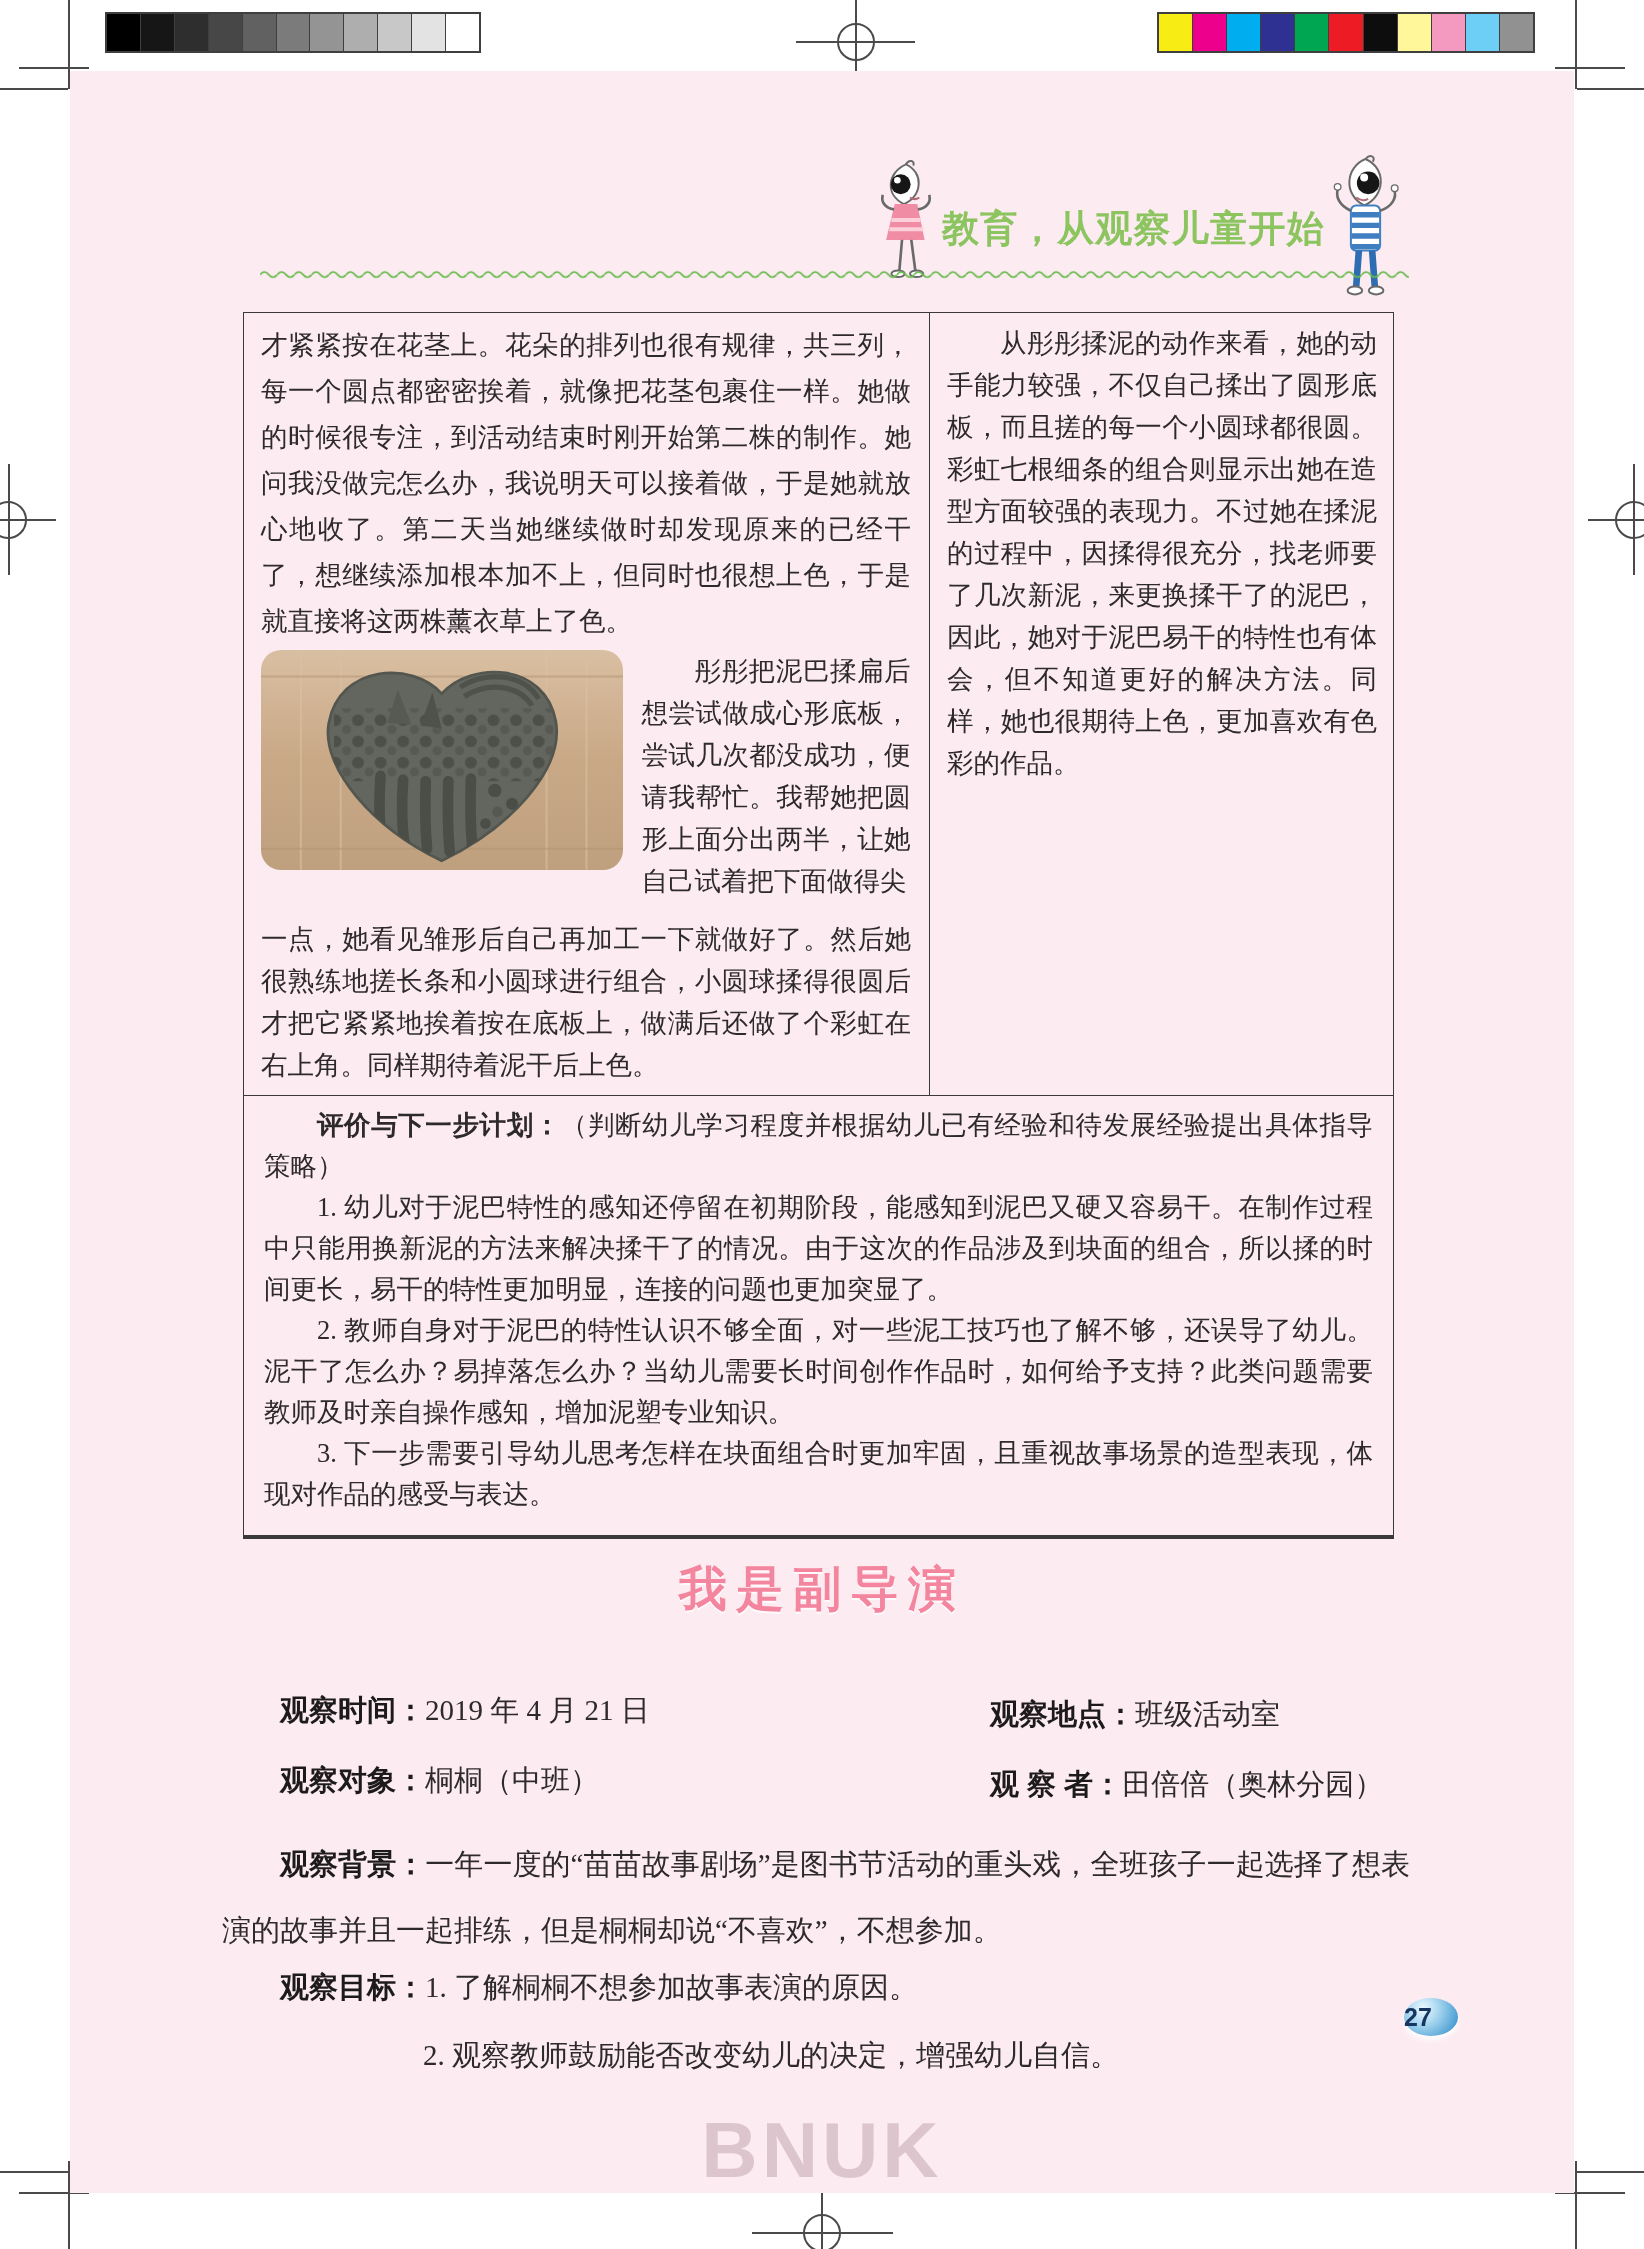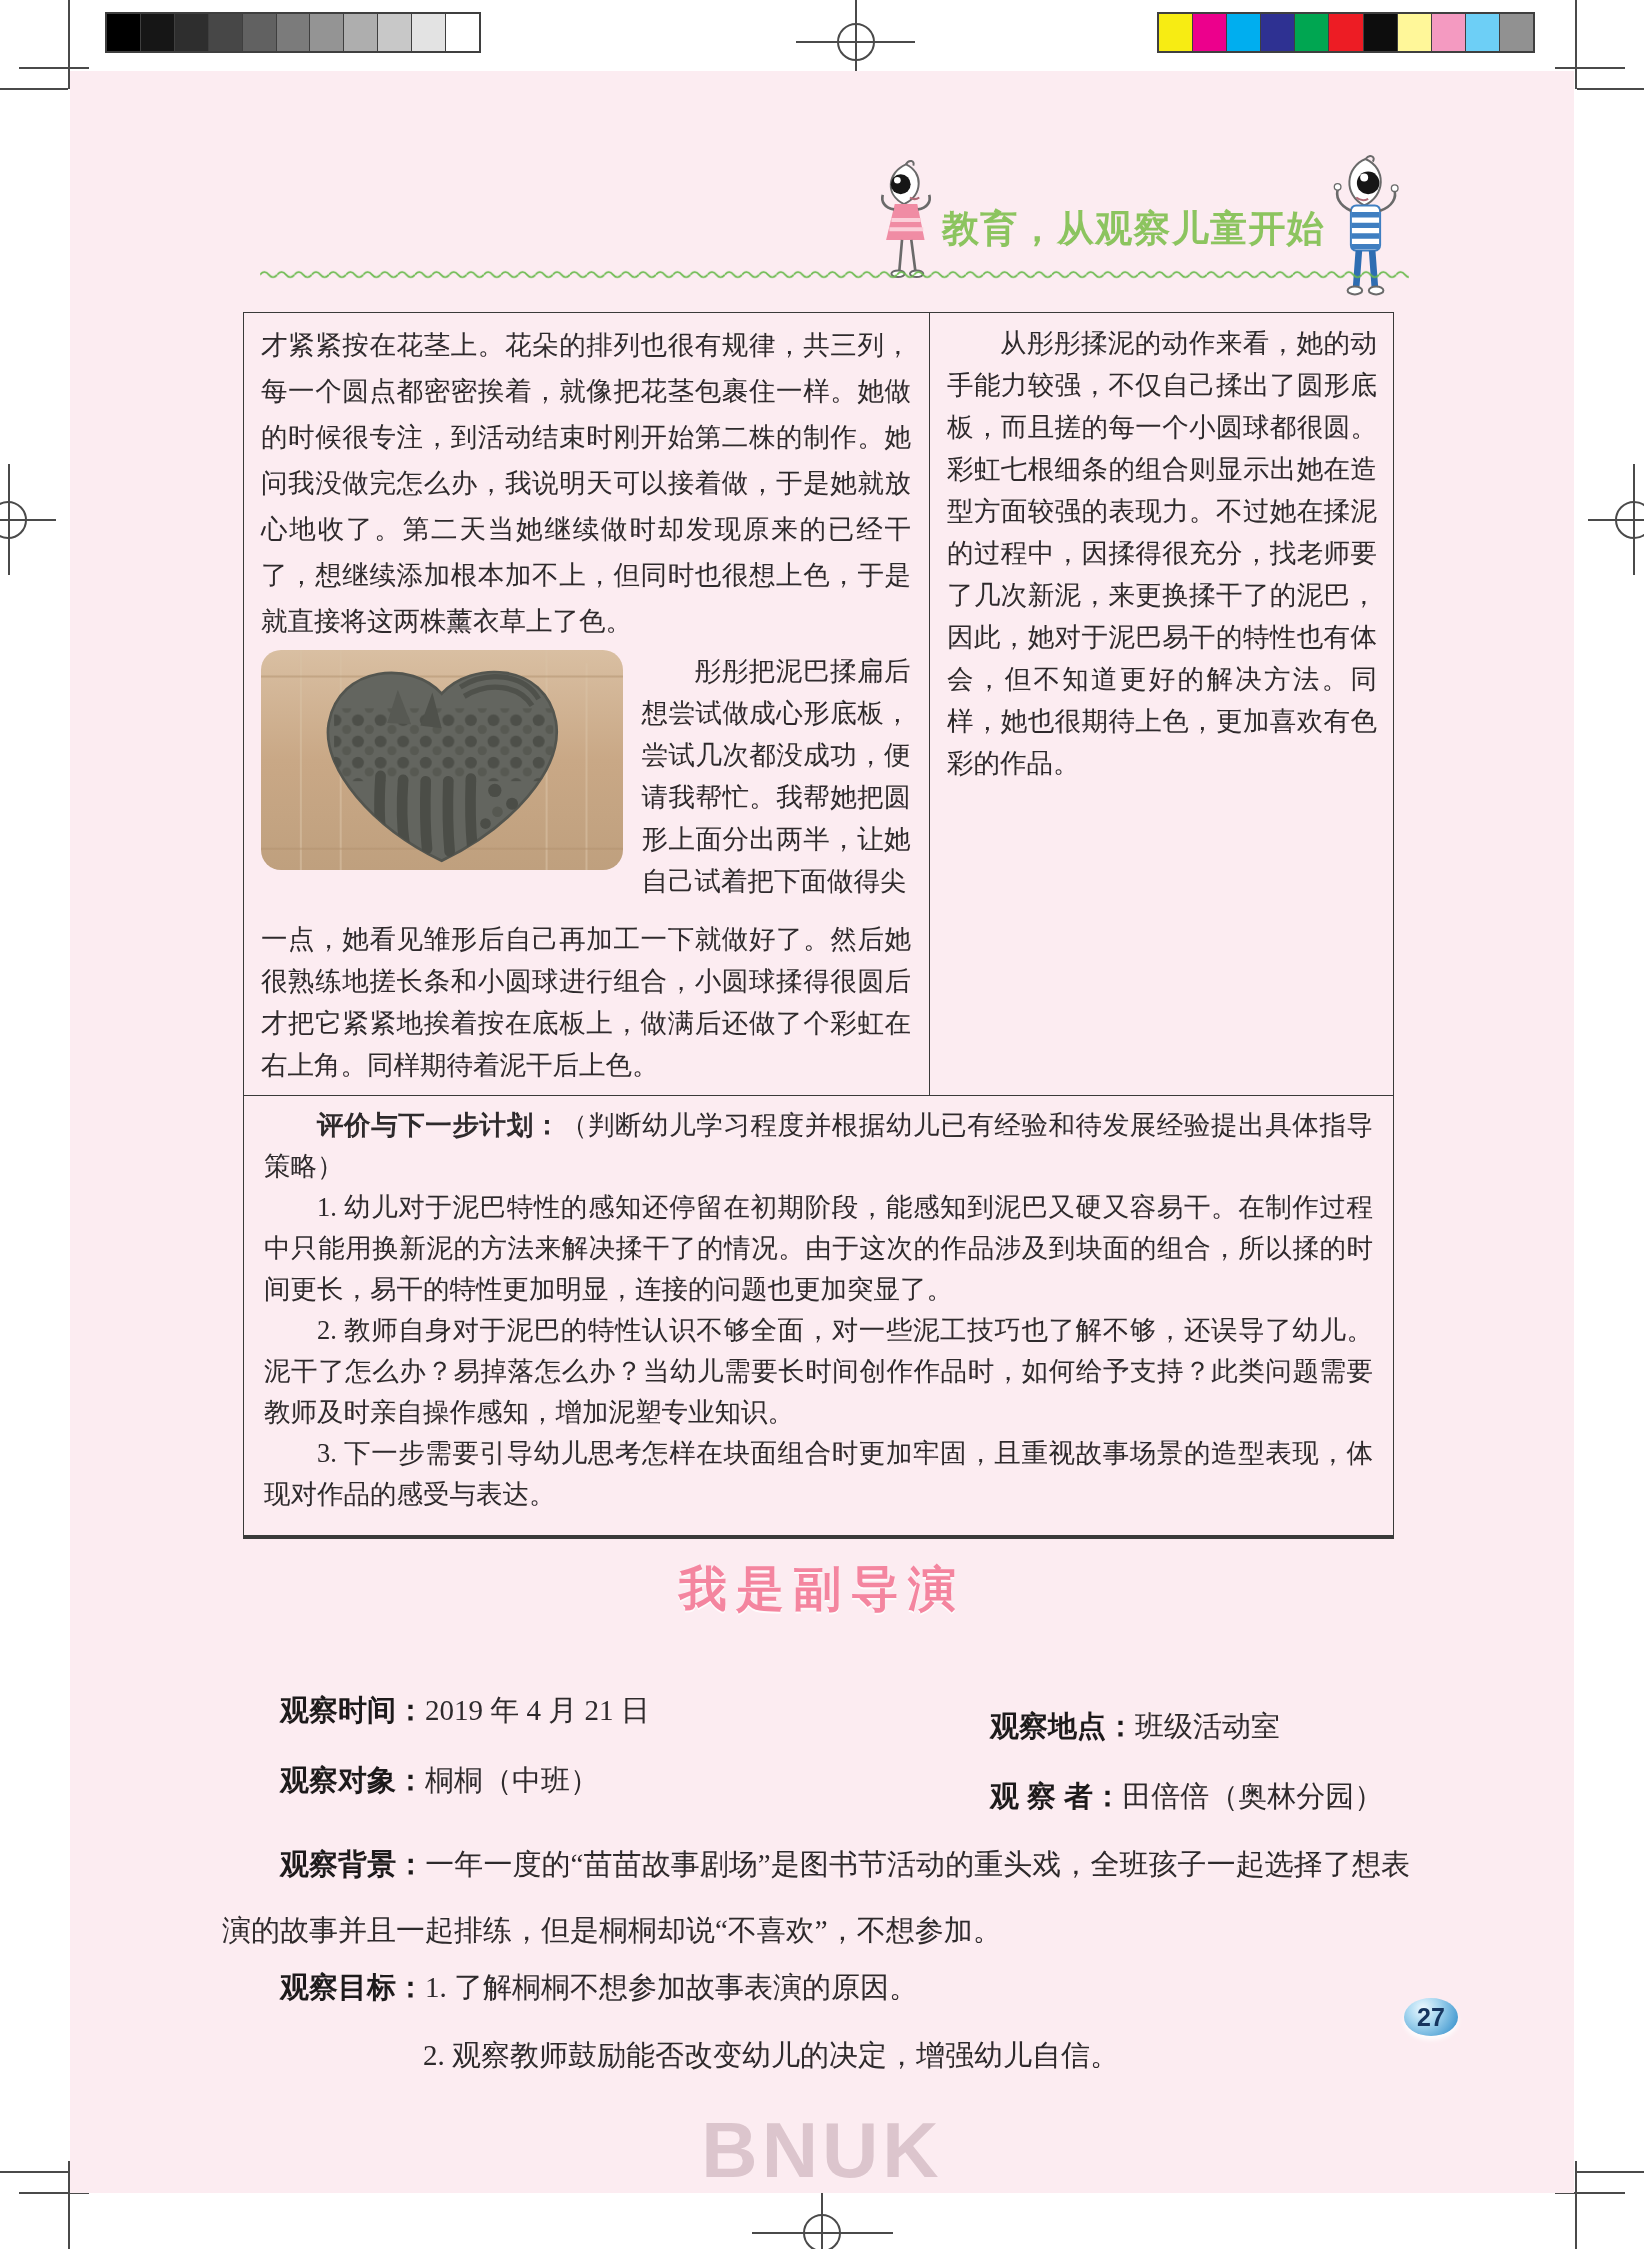--- a/index.html
+++ b/index.html
@@ -33,30 +33,30 @@
   .beside{width:269px;margin-left:18.6px;font-size:26.5px;line-height:42px;text-indent:2em;text-align:justify;}
   .p3{margin-top:16px;line-height:42px;}
   .indent{text-indent:2em;}
   p{margin:0;}
   
   .sec2-title{position:absolute;left:70px;top:1557px;width:1504px;text-align:center;
               font-family:"Liberation Sans","DejaVu Sans",sans-serif;font-weight:bold;font-size:48px;
               color:#f4859f;letter-spacing:9.3px;text-shadow:0 2px 0 rgba(255,255,255,.8);}
   .row{position:absolute;left:222px;width:1188px;font-size:29px;white-space:nowrap;}
   .row .lbl, .lbl{font-family:"Liberation Sans","DejaVu Sans",sans-serif;font-weight:bold;color:#1d1a1b;}
-  .rpair{position:absolute;left:710px;top:16px;white-space:nowrap;}
+  .rpair{position:absolute;left:710px;top:4px;white-space:nowrap;}
   .flow{position:absolute;left:222px;width:1188px;font-size:29px;line-height:66px;text-indent:2em;text-align:justify;}
   .r1{top:1691px;text-indent:2em;}
   .r2{top:1761px;text-indent:2em;}
   .goal{top:1968px;text-indent:2em;}
   .goal2{position:absolute;left:423px;top:2036px;font-size:29px;white-space:nowrap;}
   
   .pgbubble{position:absolute;left:1404px;top:1998px;width:54px;height:38px;border-radius:50%;
             background:radial-gradient(circle at 35% 28%,#eef9ff 0%,#a8d7f0 35%,#4d9fd3 80%,#2f86bd 100%);
-            display:flex;align-items:center;justify-content:center;
+            display:flex;align-items:center;
             font-family:"Liberation Sans","DejaVu Sans",sans-serif;font-weight:bold;font-size:25px;color:#16355f;
             box-shadow:0 4px 5.3px rgba(255,255,255,.9);}
   .wm{position:absolute;left:70px;top:2105px;width:1504px;text-align:center;
       font-family:"Liberation Sans","DejaVu Sans",sans-serif;font-weight:bold;font-size:78px;
       color:#c2a7b0;opacity:.55;letter-spacing:4px;}
 </style>
 </head>
 <body>
 
 <div class="calbar" style="left:105px;width:376px;">

